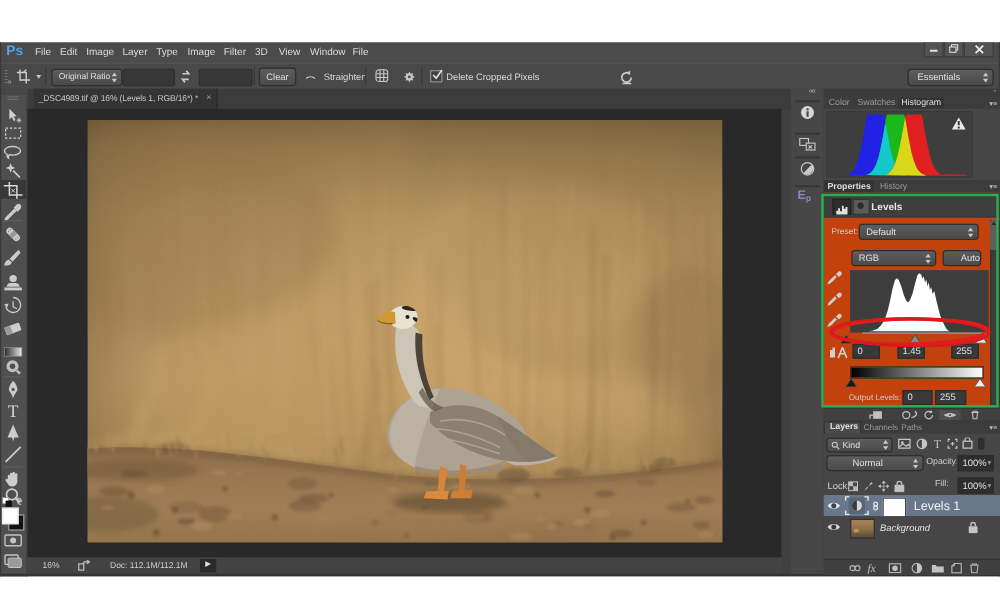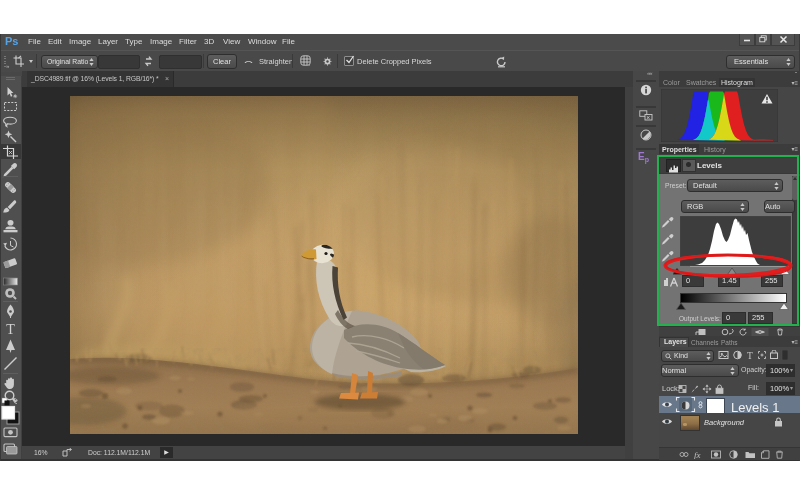--- a/index.html
+++ b/index.html
@@ -672,21 +672,21 @@
       </svg>
     </div>
 
     <div class="abs" style="left:0;top:73px;width:141px;height:10px;background:#3c3c3c">
       <div class="abs" style="left:0px;top:0;width:40px;height:10px;background:#343434"></div>
       <span class="abs" style="left:3px;top:1.5px;font-size:7px;color:#dfdfdf;font-weight:bold">Properties</span>
       <span class="abs" style="left:45px;top:1.5px;font-size:7px;color:#9b9b9b">History</span>
       <span class="abs" style="right:2px;top:1px;color:#bbb;font-size:6px">▾≡</span>
     </div>
 
-    <div class="abs" style="left:0;top:83px;width:140px;height:172px;background:#737373">
+    <div class="abs" style="left:0;top:83px;width:140px;height:172px;background:#c2410c">
 
       <div class="abs" style="left:0;top:0;width:141px;height:19px;background:#3e3e3e;border-bottom:1px solid #383838"></div>
       <div class="abs" style="left:7px;top:5px;width:13px;height:11px;background:#2d2d2d;border:1px solid #222"><svg width="13" height="11" viewBox="0 0 13 11">
             <path d="M2 9.5 L2 6.5 3.5 6.5 3.5 4.5 5 4.5 5 7 6.5 7 6.5 2.5 8 2.5 8 5 9.5 5 9.5 3.5 11 3.5 11 9.5Z" fill="#e0e0e0"></path>
           </svg></div>
       <div class="abs" style="left:23px;top:5px;width:12px;height:11px;background:#5a5a5a;border:1px solid #333">
           <div class="abs" style="left:2.5px;top:2px;width:5px;height:5px;background:#2a2a2a;border-radius:50%"></div>
         </div>
       <span class="abs" style="left:38px;top:7px;font-size:8px;color:#e4e4e4;font-weight:bold">Levels</span>
 
@@ -697,21 +697,21 @@
           </svg></div>
 
       <div class="abs" style="left:133px;top:22px;width:6px;height:146px;background:#3c3c3c;border:1px solid #353535"></div>
       <div class="abs" style="left:133px;top:22px;width:6px;height:24px;background:#5e5e5e;border-radius:2px"></div>
       <div class="abs" style="left:134px;top:23px;width:0;height:0;border-left:2px solid transparent;border-right:2px solid transparent;border-bottom:3px solid #2e2e2e"></div>
 
       <div class="dd" style="left:22px;top:45.5px;width:66px;height:11px"><span style="margin-left:5px;line-height:11px">RGB</span><svg width="5" height="8" viewBox="0 0 5 8" style="position:absolute;right:3px;top:2px">
             <path d="M2.5 0 4.6 3H0.4Z" fill="#c9c9c9"></path>
             <path d="M2.5 8 0.4 5H4.6Z" fill="#c9c9c9"></path>
           </svg></div>
-      <div class="dd" style="left:105px;top:45.5px;width:29px;height:11px;text-align:left;line-height:11px">Auto</div>
+      <div class="dd" style="left:95px;top:45.5px;width:29px;height:11px;text-align:right;line-height:11px">Auto</div>
 
       <svg class="abs" style="left:2px;top:62px" width="14" height="52" viewBox="0 0 14 52">
         <g fill="#cfcfcf">
             <g transform="translate(0,0)">
               <path d="M9.5 1.5c.7-.7 1.8-.7 2.4 0 .7.7.7 1.8 0 2.4l-1.7 1.7-2.4-2.4zM7 4 2 9c-.4.4-.5 1.2-.7 1.7l-.6 1.1 1.1-.6c.5-.2 1.3-.3 1.7-.7l5-5z"></path>
             </g>
             <g transform="translate(0,17)">
               <path d="M9.5 1.5c.7-.7 1.8-.7 2.4 0 .7.7.7 1.8 0 2.4l-1.7 1.7-2.4-2.4zM7 4 2 9c-.4.4-.5 1.2-.7 1.7l-.6 1.1 1.1-.6c.5-.2 1.3-.3 1.7-.7l5-5z"></path>
             </g>
             <g transform="translate(0,34)">
@@ -806,21 +806,21 @@
               <path d="M2 1.5h-1.5v2M6 1.5h1.5v2M2 8.5h-1.5v-2M6 8.5h1.5v-2M2.5 5 H5.5M4 3.5 4 6.5" stroke-width="0.9"></path>
             </g>
           <g transform="translate(52,0)">
               <rect x="0.5" y="3" width="7" height="5.5"></rect>
               <path d="M2 3V2a2 2 0 0 1 4 0v1" stroke-width="0.9"></path>
             </g>
           <rect x="64" y="0" width="6" height="10" fill="#2e2e2e" stroke="#555" stroke-width="0.5"></rect>
         </g>
       </svg>
 
-      <div class="dd" style="left:2px;top:17px;width:76px;height:11px"><span style="margin-left:0;line-height:11px">Normal</span><svg width="5" height="8" viewBox="0 0 5 8" style="position:absolute;right:3px;top:2px">
+      <div class="dd" style="left:2px;top:17px;width:76px;height:11px"><span style="margin-left:20px;line-height:11px">Normal</span><svg width="5" height="8" viewBox="0 0 5 8" style="position:absolute;right:3px;top:2px">
             <path d="M2.5 0 4.6 3H0.4Z" fill="#c9c9c9"></path>
             <path d="M2.5 8 0.4 5H4.6Z" fill="#c9c9c9"></path>
           </svg></div>
       <span class="abs" style="left:82px;top:19px;font-size:7px;color:#cfcfcf">Opacity:</span>
       <div class="num" style="left:107px;top:17px;width:27px;height:11px;background:#2e2e2e"><span style="margin-left:3px;line-height:11px">100%</span><span style="position:absolute;right:1px;top:1px;font-size:6px;color:#999">▾</span></div>
 
       <span class="abs" style="left:3px;top:37px;font-size:7.5px;color:#cfcfcf">Lock:</span>
       <svg class="abs" style="left:19px;top:36.5px" width="52" height="10" viewBox="0 0 52 10">
         <g stroke="#c2c2c2" fill="none" stroke-width="0.8">
           <rect x="1" y="1.5" width="7" height="7" stroke-width="0.8"></rect>
@@ -852,21 +852,21 @@
         <svg class="abs" style="left:16px;top:0" width="21" height="17" viewBox="0 0 21 17">
             <path d="M4.5 1.5H1.5V4.5M16.5 1.5H19.5V4.5M4.5 15.5H1.5V12.5M16.5 15.5H19.5V12.5" fill="none" stroke="#e8e8e8" stroke-width="1.1"></path>
           </svg>
         <svg class="abs" style="left:38px;top:4.5px" width="7" height="8" viewBox="0 0 7 8">
             <g fill="none" stroke="#dfe6ee" stroke-width="1">
               <circle cx="3.5" cy="2.2" r="1.5"></circle>
               <circle cx="3.5" cy="5.4" r="1.5"></circle>
             </g>
           </svg>
         <div class="abs" style="left:47px;top:1.5px;width:17px;height:14px;background:#fff;border:1px solid #3c4654"></div>
-        <span class="abs" style="left:72px;top:4px;font-size:13px;color:#f0f0f0">Levels 1</span>
+        <span class="abs" style="left:72px;top:4px;font-size:10px;color:#f0f0f0">Levels 1</span>
       </div>
 
       <div class="abs" style="left:0;top:100px;width:141px;height:12px;background:#404040;border-top:1px solid #353535">
         <svg class="abs" style="left:20px;top:2px" width="105" height="9" viewBox="0 0 105 9">
           <g stroke="#b5b5b5" fill="none" stroke-width="0.9">
             <g>
                 <circle cx="3" cy="4.5" r="2"></circle>
                 <circle cx="7" cy="4.5" r="2"></circle>
               </g>
             <text x="15" y="7.5" font-size="9" font-style="italic" fill="#c2c2c2" stroke="none" font-family="Liberation Serif,serif">fx</text>

